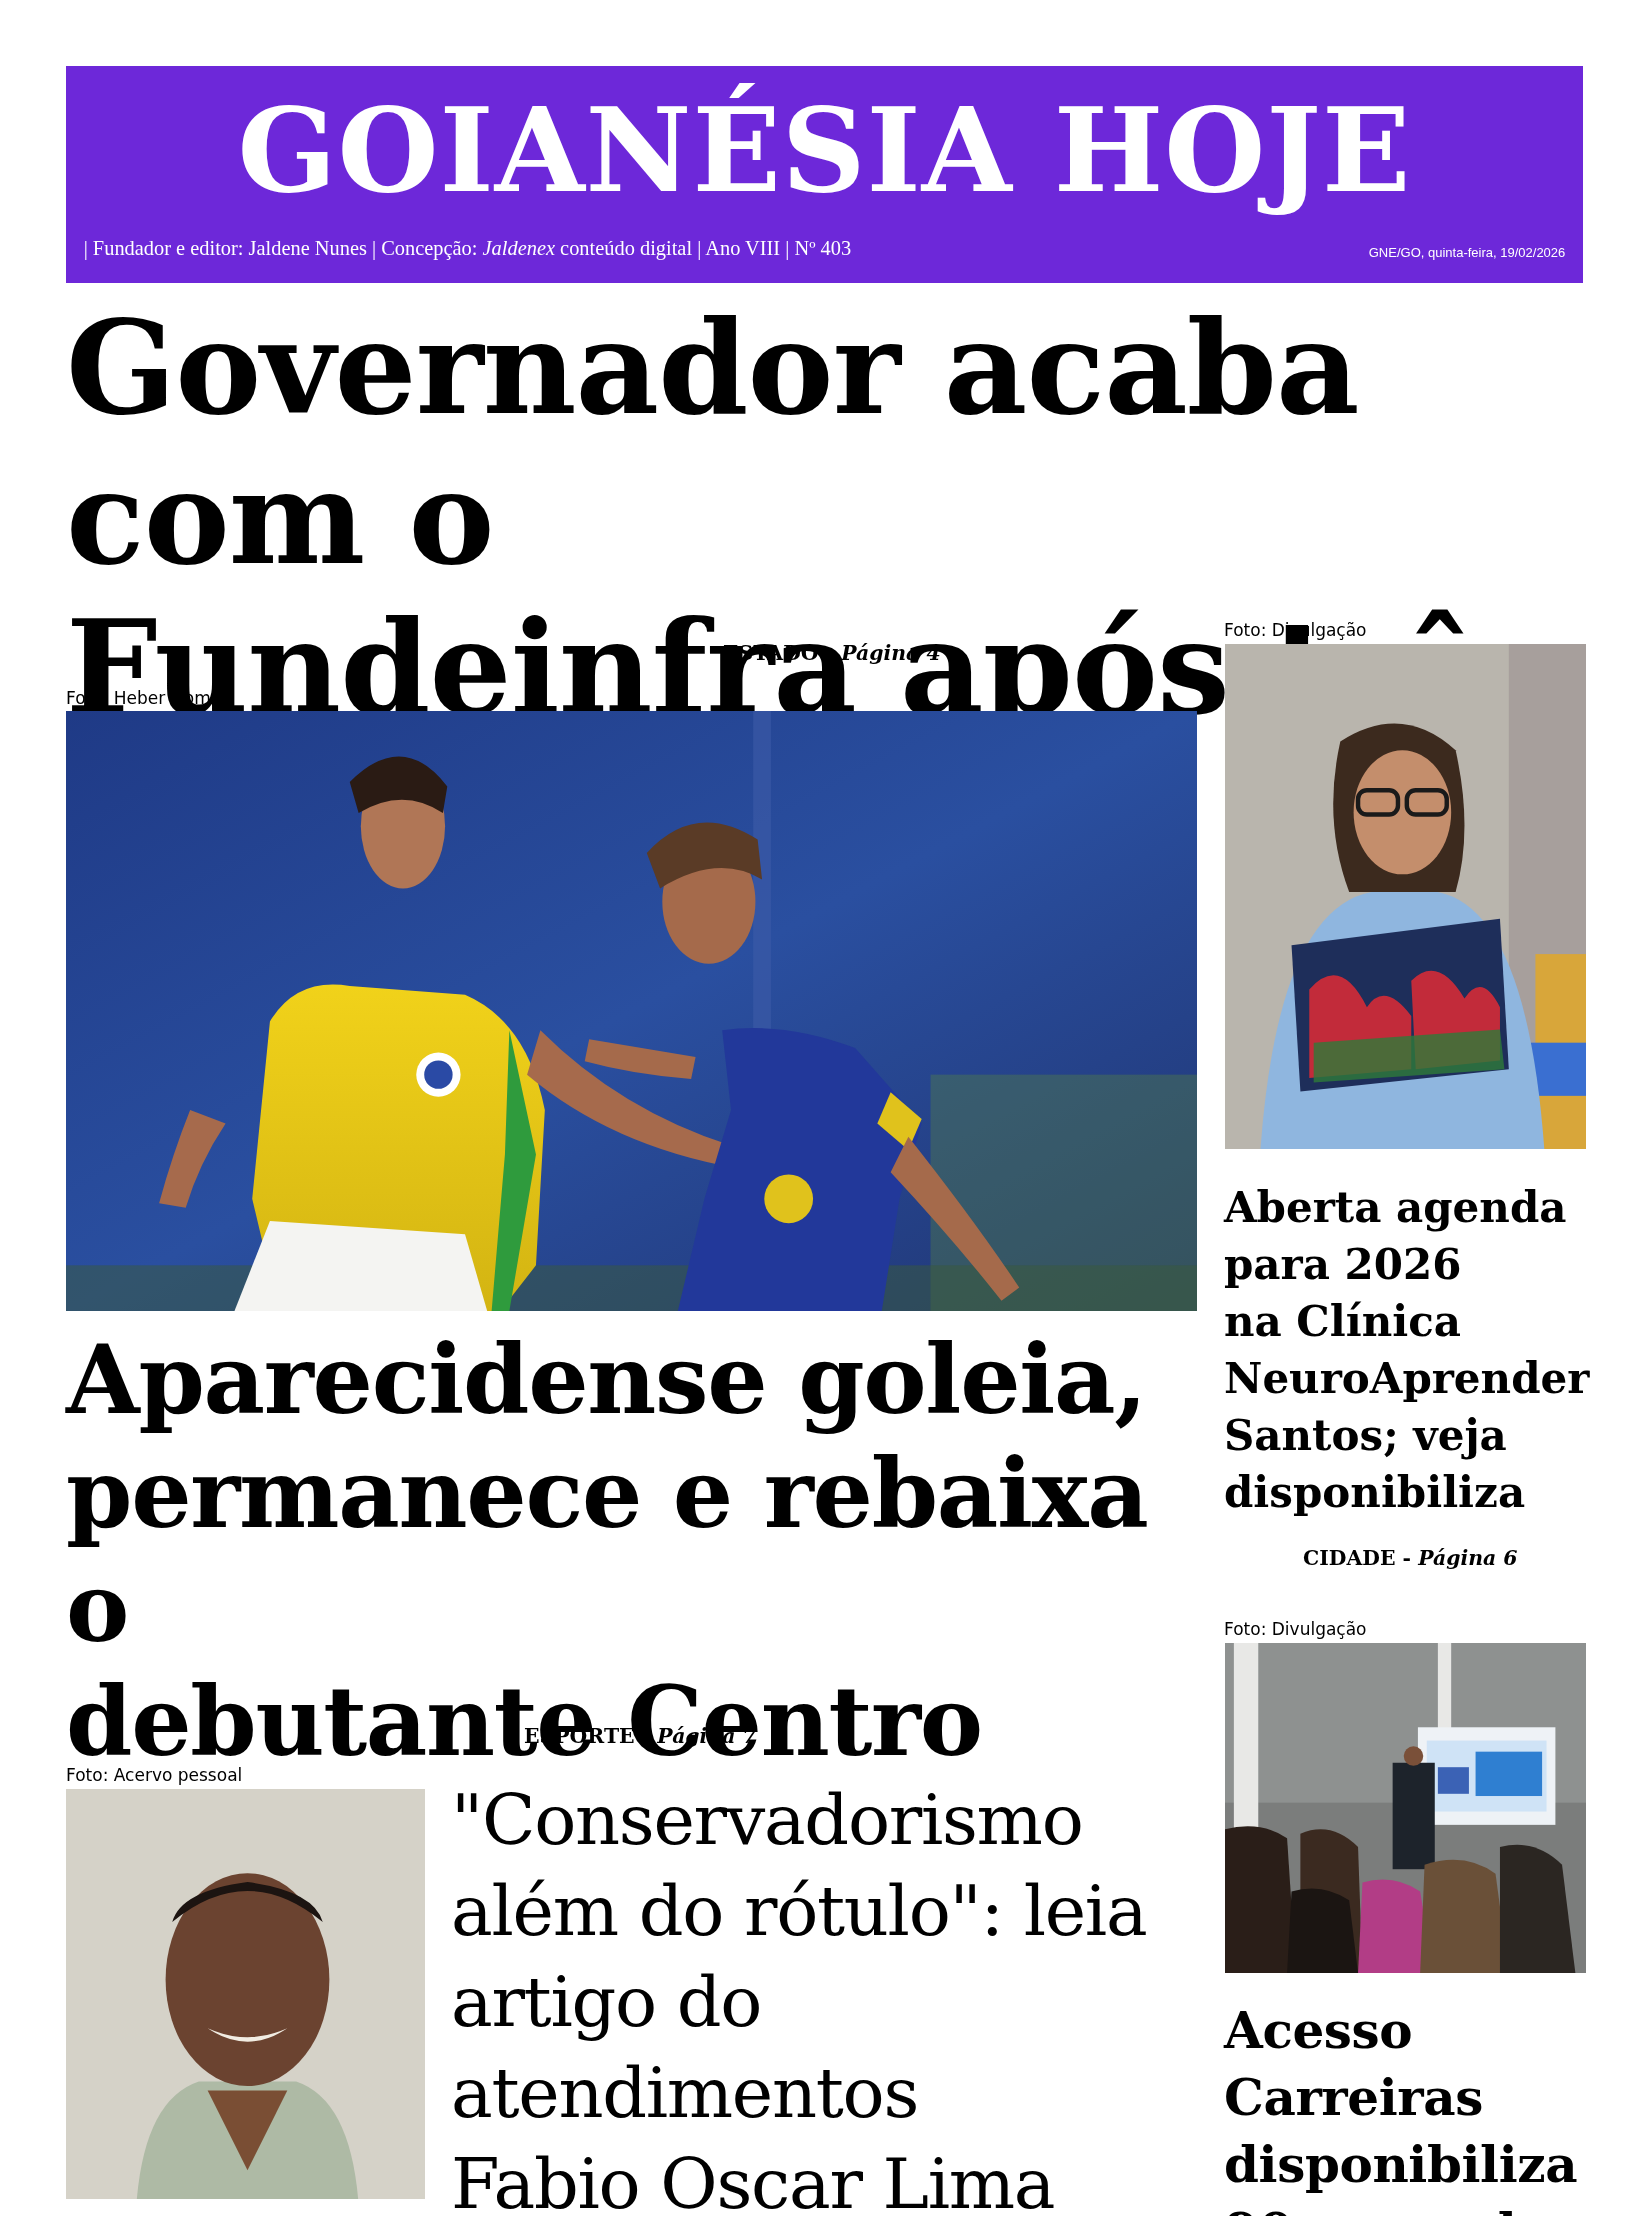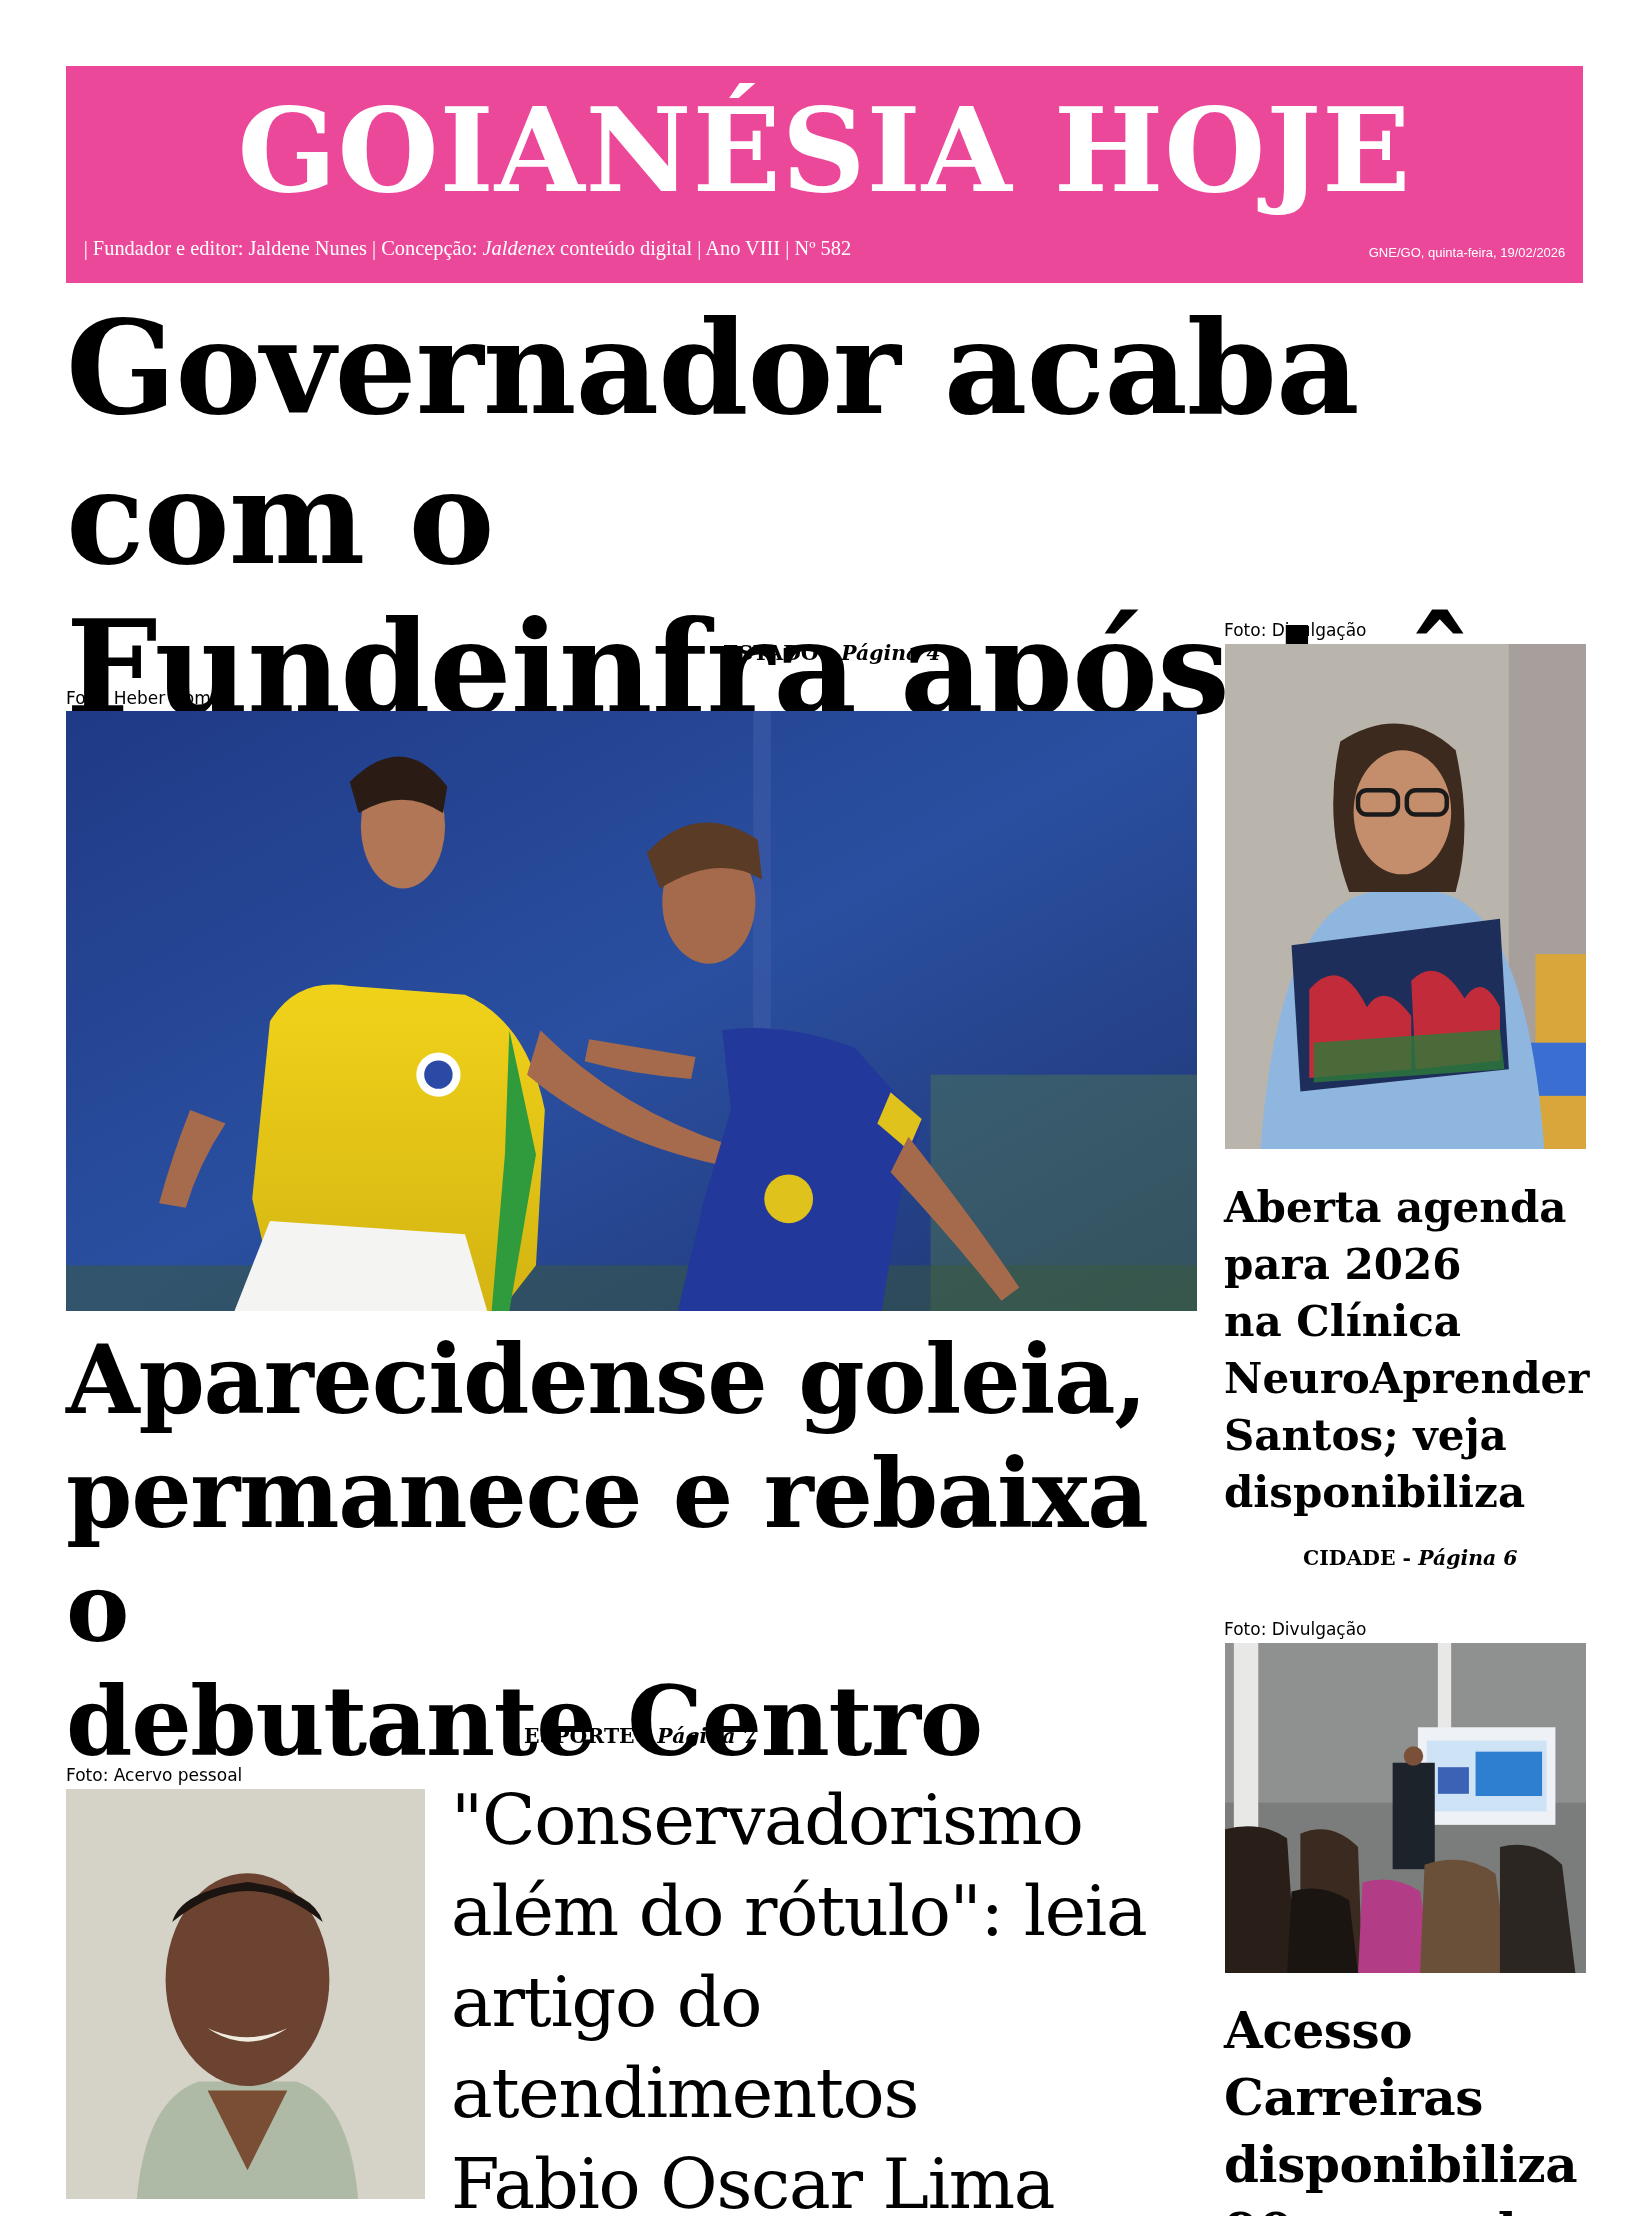--- a/index.html
+++ b/index.html
@@ -1,21 +1,21 @@
 <!DOCTYPE html>
 <html style="font-size:7px"><head>
 <meta charset="utf-8">
 <style>
   * { margin:0; padding:0; box-sizing:border-box; }
   html, body { width:1649px; height:2461px; background:#ffffff; overflow:hidden; }
   body { position:relative; font-family:"DejaVu Serif", serif; color:#000; }
   .abs { position:absolute; }
 
   
-  .masthead { left:66px; top:66px; width:1517px; height:217px; background:#ec4899; }
+  .masthead { left:66px; top:66px; width:1517px; height:217px; background:#6d28d9; }
   .mast-title { position:absolute; left:0; right:0; top:26px; text-align:center; color:#fff;
     font-family:"DejaVu Serif", serif; font-weight:bold; font-size:116px; line-height:1; letter-spacing:0.9px;
     transform:scaleX(1.0); }
   .mast-info { position:absolute; left:17.7px; bottom:23px; color:#fff; font-family:"Liberation Serif", serif; font-size:20.4px; }
   .mast-info i { font-style:italic; }
   .mast-date { position:absolute; right:17.7px; bottom:23px; color:#fff; font-family:Liberation Sans, sans-serif; font-size:13px; }
 
   
   .main-headline { left:66px; top:293px; width:1525px; font-family:"DejaVu Serif", serif; font-weight:bold;
     font-size:129px; line-height:150px; letter-spacing:-0.9px; }
@@ -27,21 +27,21 @@
   .photo { overflow:hidden; }
   .photo svg { display:block; width:100%; height:100%; }
 
   .slab { font-family:"DejaVu Serif", serif; font-weight:900; }
 </style>
 </head>
 <body>
 
 <div class="abs masthead">
   <div class="mast-title">GOIANÉSIA HOJE</div>
-  <div class="mast-info"><span>| Fundador e editor: Jaldene Nunes | Concepção: </span><i>Jaldenex</i><span> conteúdo digital | Ano VIII | Nº 582</span></div>
+  <div class="mast-info"><span>| Fundador e editor: Jaldene Nunes | Concepção: </span><i>Jaldenex</i><span> conteúdo digital | Ano VIII | Nº 403</span></div>
   <div class="mast-date">GNE/GO, quinta-feira, 19/02/2026</div>
 </div>
 
 <div class="abs main-headline">
   <div>Governador acaba com o</div>
   <div>Fundeinfra após três anos</div>
 </div>
 <div class="abs section-label" style="left:723px; top:641px;">
   <span>ESTADO</span><span> - </span><span class="pg">Página 4</span>
 </div>

